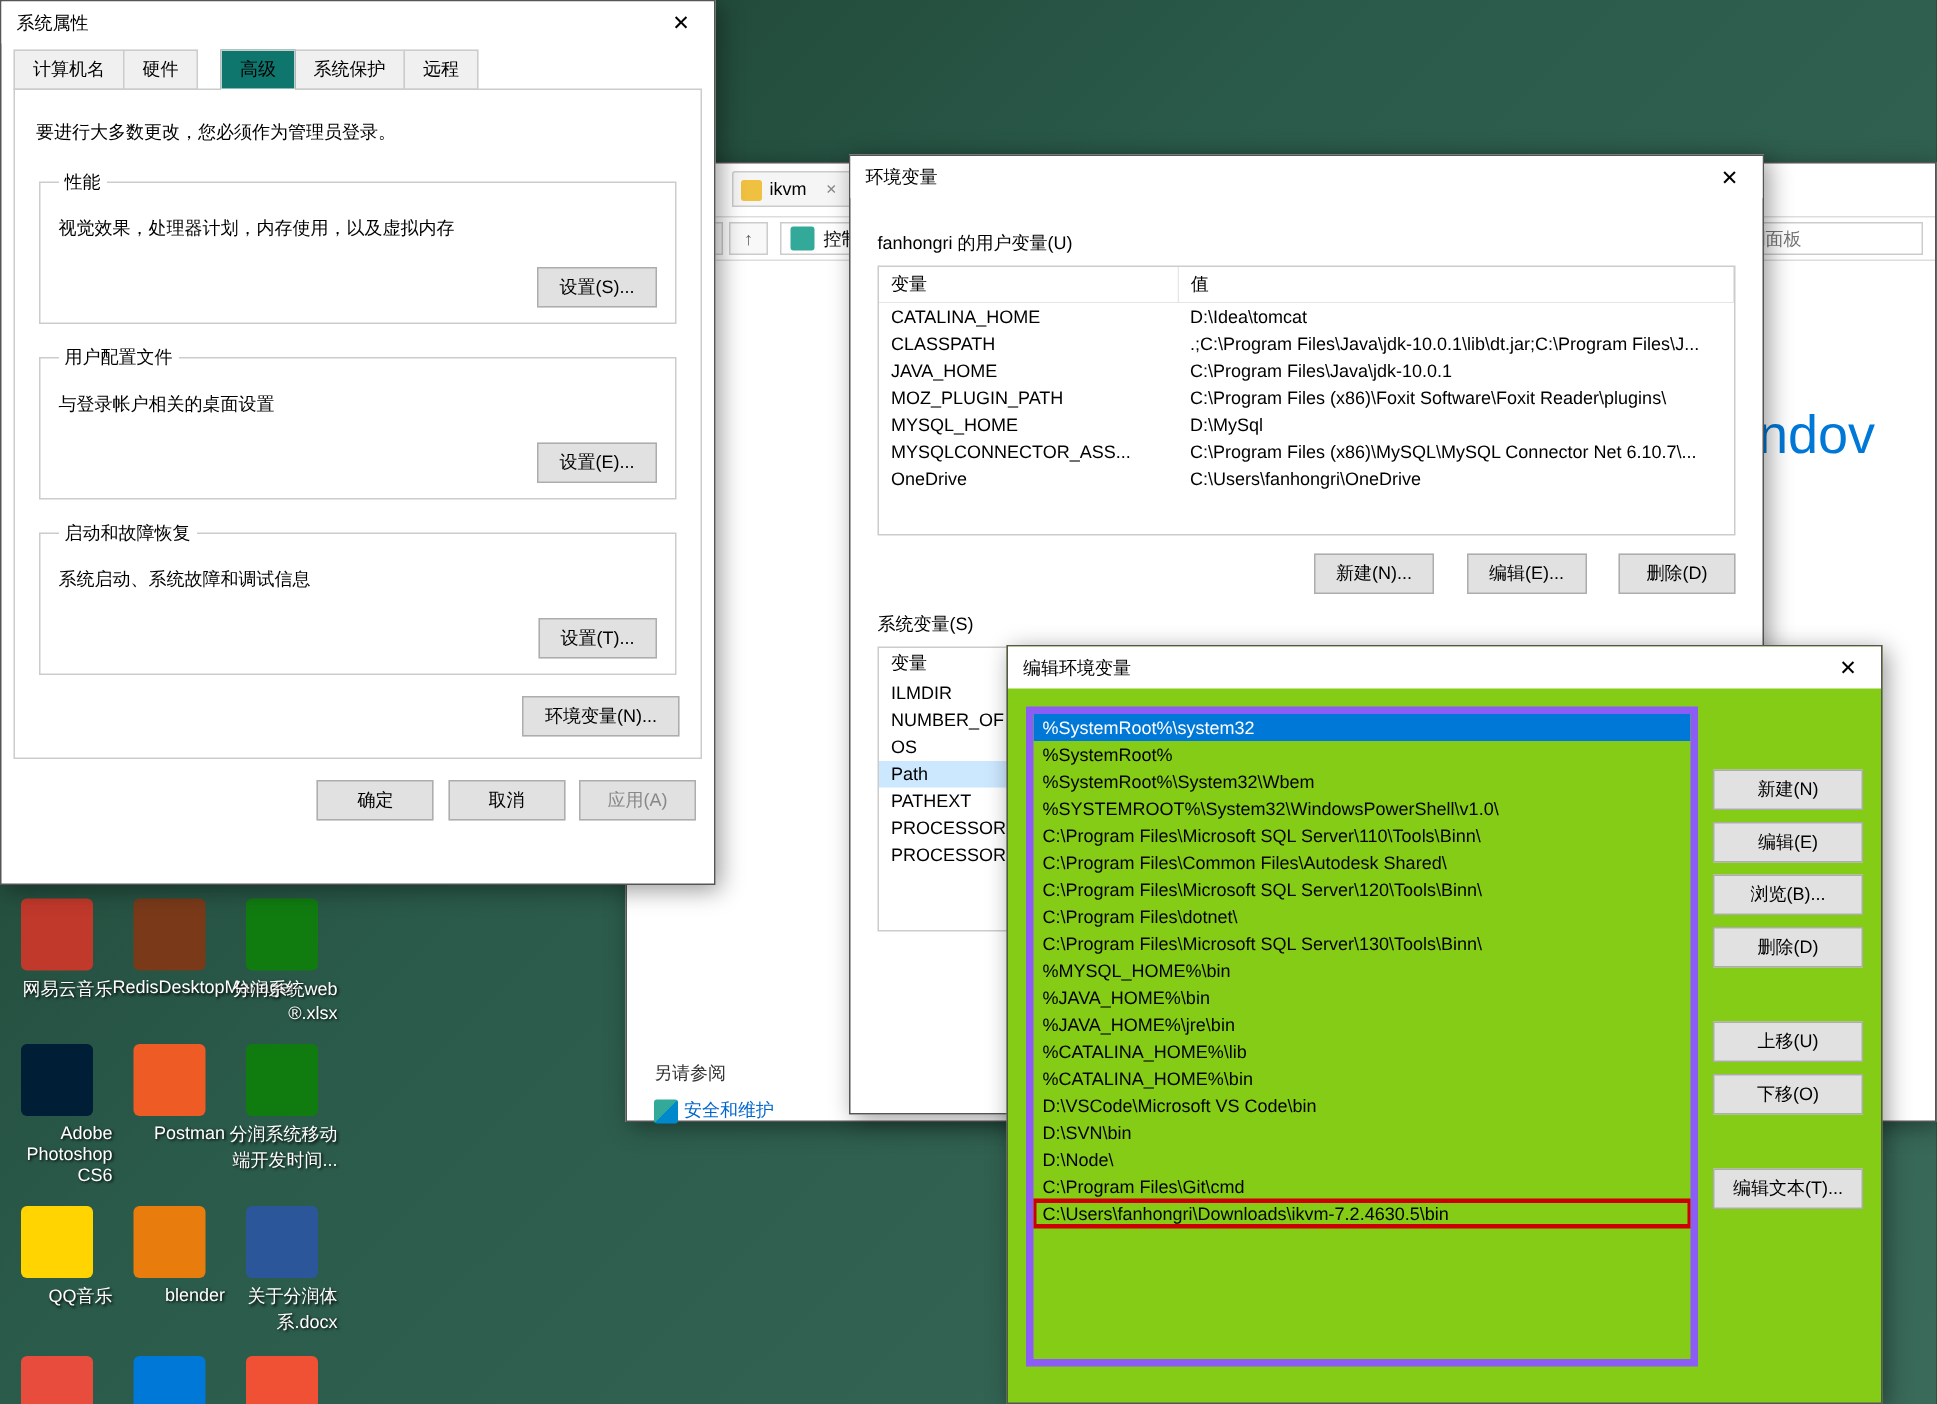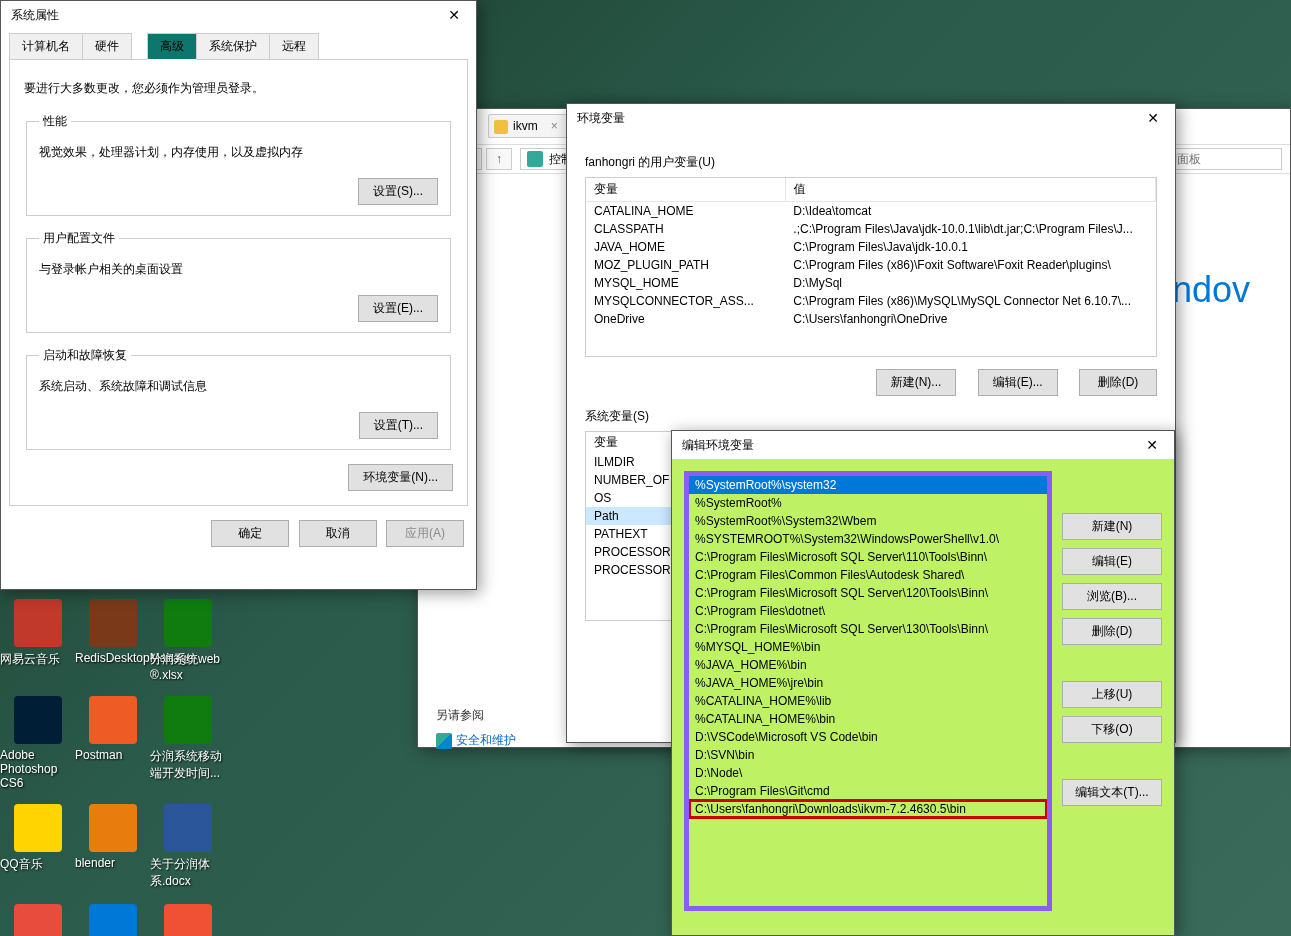--- a/index.html
+++ b/index.html
@@ -1,19 +1,19 @@
 <!DOCTYPE html>
 <html><head>
 <meta charset="utf-8">
 <style>
 * { box-sizing: border-box; font-family: "Microsoft YaHei", Tahoma, sans-serif; font-size: 12px; }
 body { margin: 0; width: 1291px; height: 936px; overflow: hidden; position: relative; background: #2a4a3a; }
 .desktop-bg { position:absolute; inset:0; background: linear-gradient(135deg,#1a3a2a,#2a5a4a 40%,#3a6a5a); }
 .desktop-icons { position:absolute; left:0; top:595px; width:230px; display:flex; flex-wrap:wrap; }
-.dicon { width:75px; text-align:left; color:#fff; font-size:11px; text-shadow:1px 1px 2px #000; margin-bottom:10px; }
+.dicon { width:75px; text-align:right; color:#fff; font-size:11px; text-shadow:1px 1px 2px #000; margin-bottom:10px; }
 .dicon .sq { width:48px;height:48px;margin:4px auto;border-radius:4px;display:flex;align-items:center;justify-content:center;font-weight:bold;font-size:18px;color:#fff; }
 
 .win { position:absolute; background:#fff; border:1px solid #555; box-shadow:3px 3px 15px rgba(0,0,0,0.4); }
 .titlebar { height:28px; display:flex; justify-content:space-between; align-items:center; padding:0 2px 0 10px; background:#fff; }
 .titlebar .t-title { font-size:12px; }
 .closebtn { width:40px;height:26px;display:flex;align-items:center;justify-content:center;font-size:14px;cursor:pointer; }
 
 
 #sysprops { left:0; top:0; width:477px; height:590px; }
 .tabs { display:flex; padding:4px 8px 0 8px; }
@@ -37,21 +37,21 @@
 .ev-table { border:1px solid #ccc; height:180px; overflow-y:auto; position:relative; }
 .ev-table table { width:100%; border-collapse:collapse; }
 .ev-table th { text-align:left; background:#fff; border-bottom:1px solid #e5e5e5; border-right:1px solid #e5e5e5; padding:3px 8px; font-weight:normal; position:sticky; top:0; }
 .ev-table td { padding:2px 8px; white-space:nowrap; overflow:hidden; text-overflow:ellipsis; max-width:1px; }
 .ev-table td:first-child { width:35%; }
 .ev-table tr.sel td { background:#cce8ff; }
 .ev-btnrow { text-align:right; padding:12px 0 4px 0; }
 .ev-btnrow .btn { margin-left:18px; min-width:78px; }
 
 
-#editpath { left:671px; top:430px; width:504px; height:506px; background:#bef264; }
+#editpath { left:671px; top:430px; width:584px; height:506px; background:#84cc16; }
 .ep-body { padding:12px; display:flex; gap:10px; }
 .ep-list { flex:1; border:5px solid #8b5cf6; height:440px; overflow-y:auto; }
 .ep-item { padding:2px 6px; white-space:nowrap; }
 .ep-item.sel { background:#0078d7; color:#fff; }
 .ep-item.highlight { outline:3px solid #c00; outline-offset:-2px; }
 .ep-btns { display:flex; flex-direction:column; gap:8px; width:100px;margin-top:42px; }
 .ep-btns .btn { padding:4px 0; }
 
 
 #ctrlpanel { left:417px; top:108px; width:874px; height:640px; background:#fff; }

